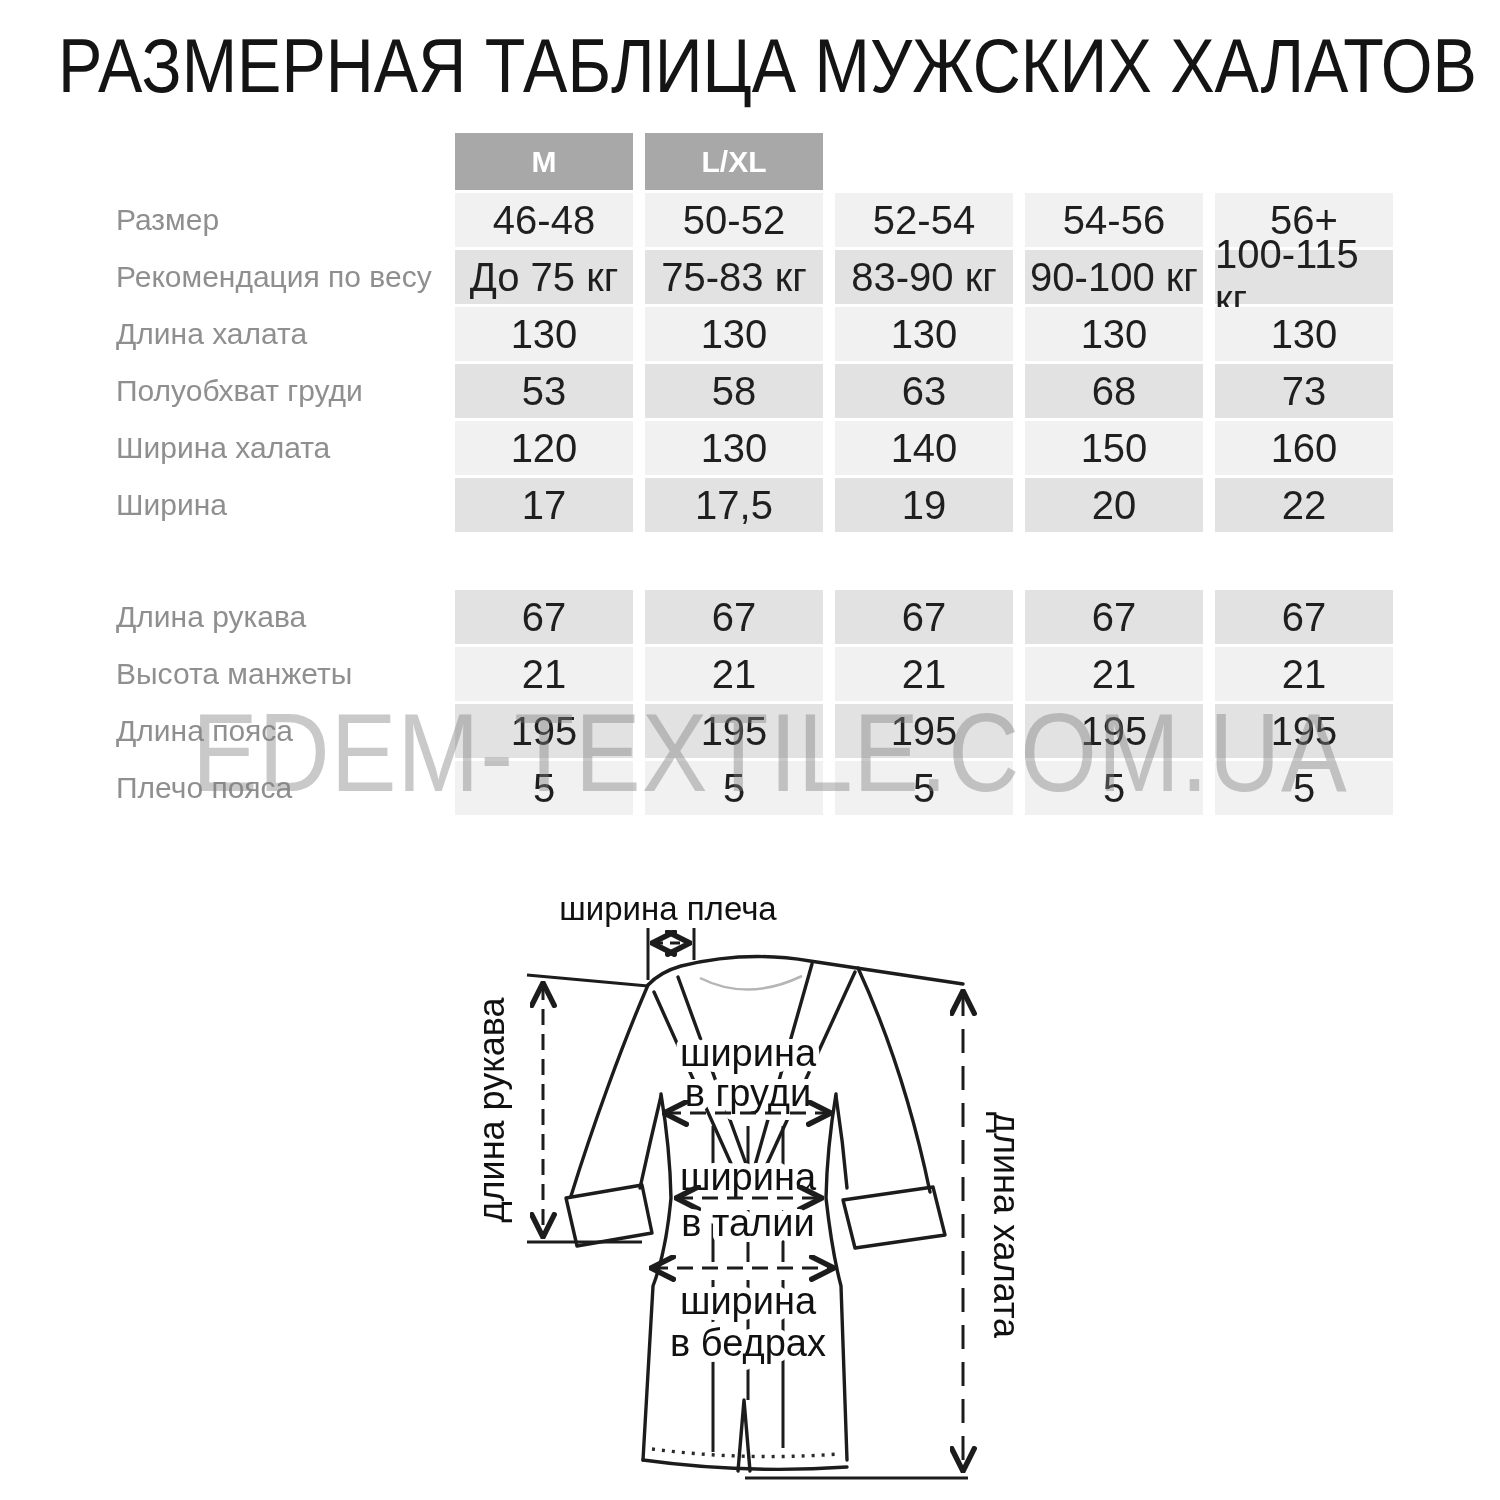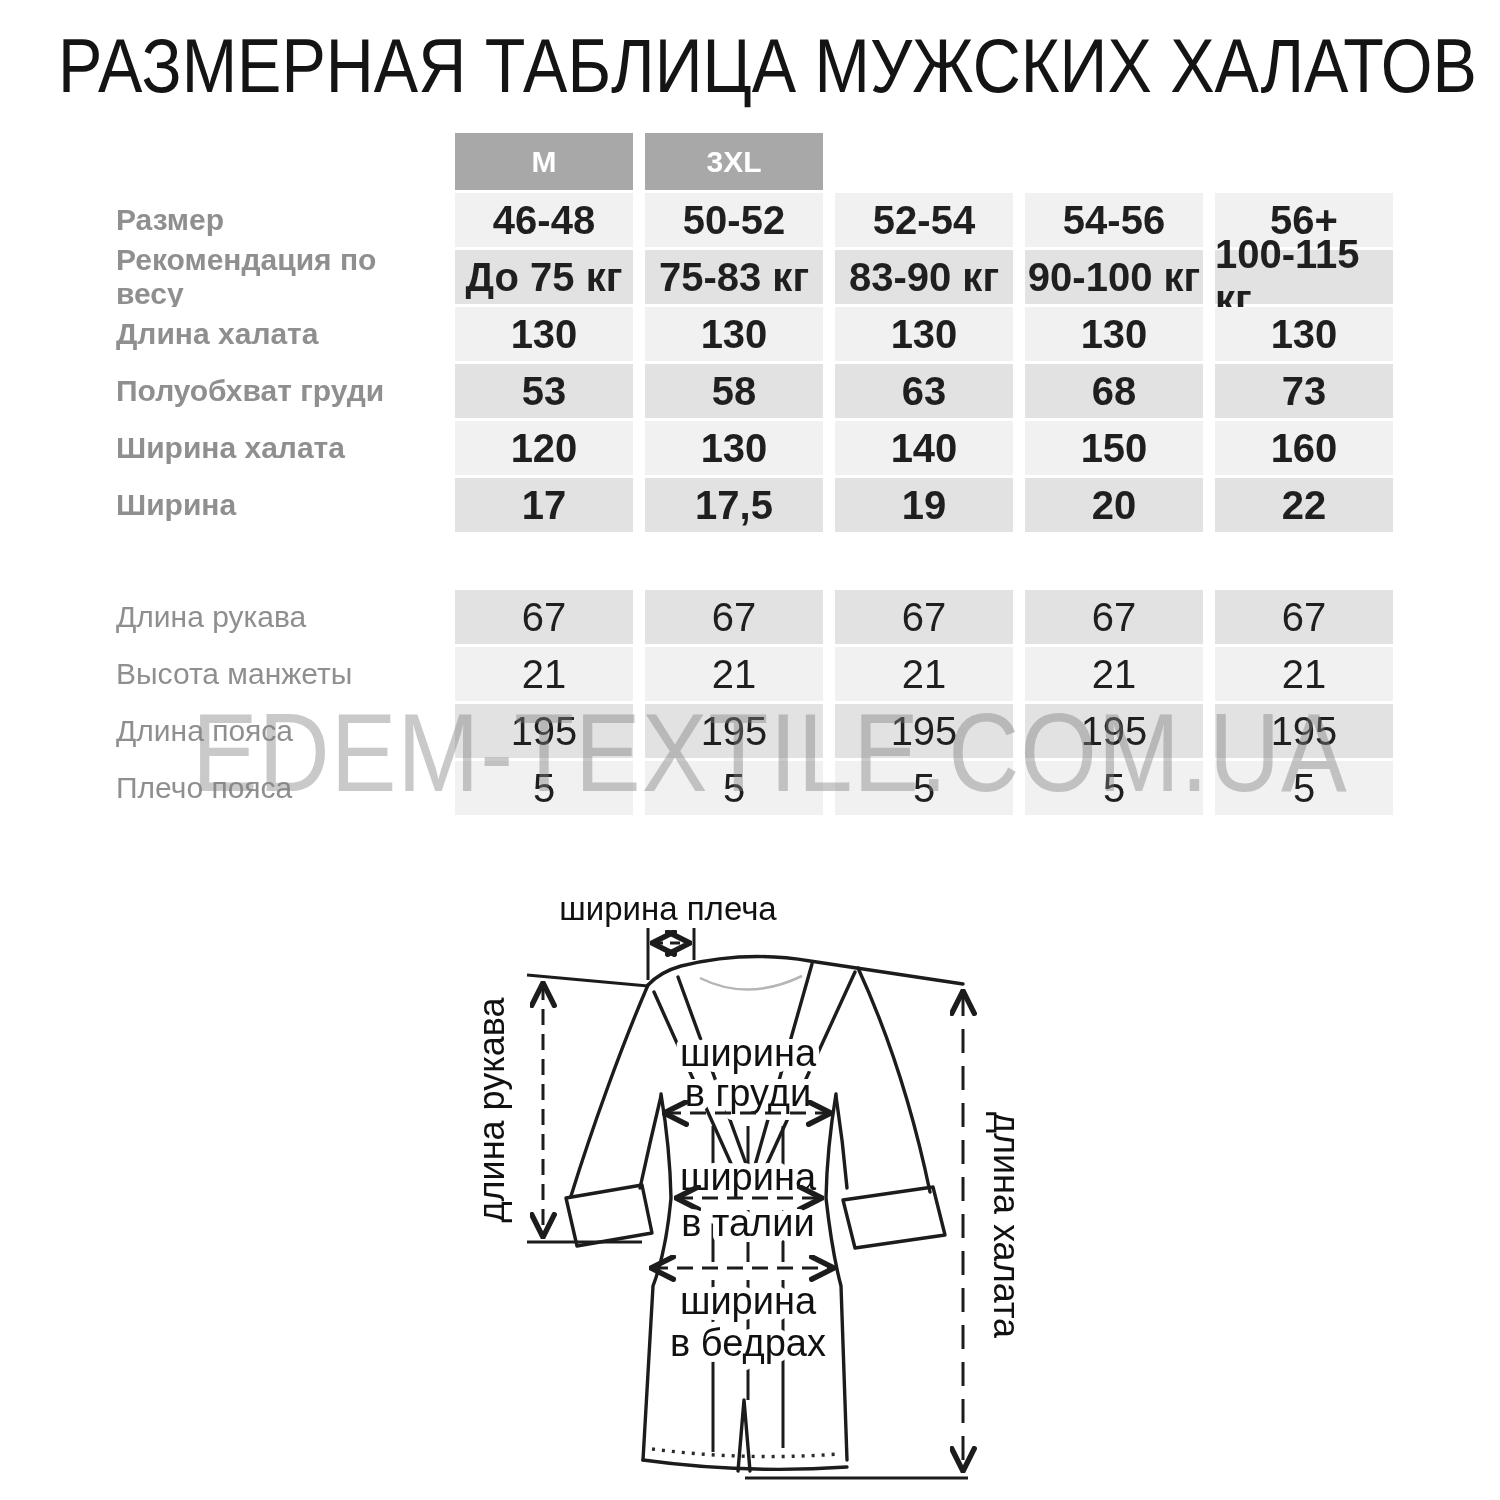--- a/index.html
+++ b/index.html
@@ -6,21 +6,21 @@
   .page{position:relative;width:1500px;height:1500px;background:#ffffff;overflow:hidden;
         font-family:"Liberation Sans", sans-serif;}
 
   .title{position:absolute;left:58px;top:22px;font-size:76px;font-weight:400;color:#141414;
          white-space:nowrap;transform:scaleX(0.875);transform-origin:0 0;letter-spacing:0;}
 
   
   .thead,.tsection{position:absolute;left:108px;display:grid;
         grid-template-columns:335px repeat(5,178px);column-gap:12px;row-gap:3px;}
   .thead{top:133px;}
-  .sec0{top:193px;grid-auto-rows:54px;font-weight:bold;}
+  .sec0{top:193px;grid-auto-rows:54px;}
   .sec1{top:590px;grid-auto-rows:54px;}
   .hspacer{height:57px;}
   .hcell{height:57px;background:#a8a8a8;color:#ffffff;font-weight:700;font-size:30px;
          display:flex;align-items:center;justify-content:center;}
   .trow{display:contents;}
   .lcell{display:flex;align-items:center;padding-left:8px;font-size:30px;color:#8f8f8f;background:#ffffff;}
   .vcell{display:flex;align-items:center;justify-content:center;font-size:40px;color:#1f1f1f;}
   .sec0 .trow:nth-child(odd)  .vcell{background:#f1f1f1;}
   .sec0 .trow:nth-child(even) .vcell{background:#e2e2e2;}
   .sec1 .trow:nth-child(odd)  .vcell{background:#e2e2e2;}
@@ -48,21 +48,21 @@
 </head>
 <body>
 
 <div class="page">
 
   <div class="title">РАЗМЕРНАЯ ТАБЛИЦА МУЖСКИХ ХАЛАТОВ NUSA</div>
 
   <div class="thead">
     <div class="hspacer"></div>
     <div class="hcell">M</div>
-    <div class="hcell">3XL</div>
+    <div class="hcell">L/XL</div>
   </div>
 
   <div class="tsection sec0">
     <div class="trow">
       <div class="lcell">Размер</div>
       <div class="vcell">46-48</div>
       <div class="vcell">50-52</div>
       <div class="vcell">52-54</div>
       <div class="vcell">54-56</div>
       <div class="vcell">56+</div>

